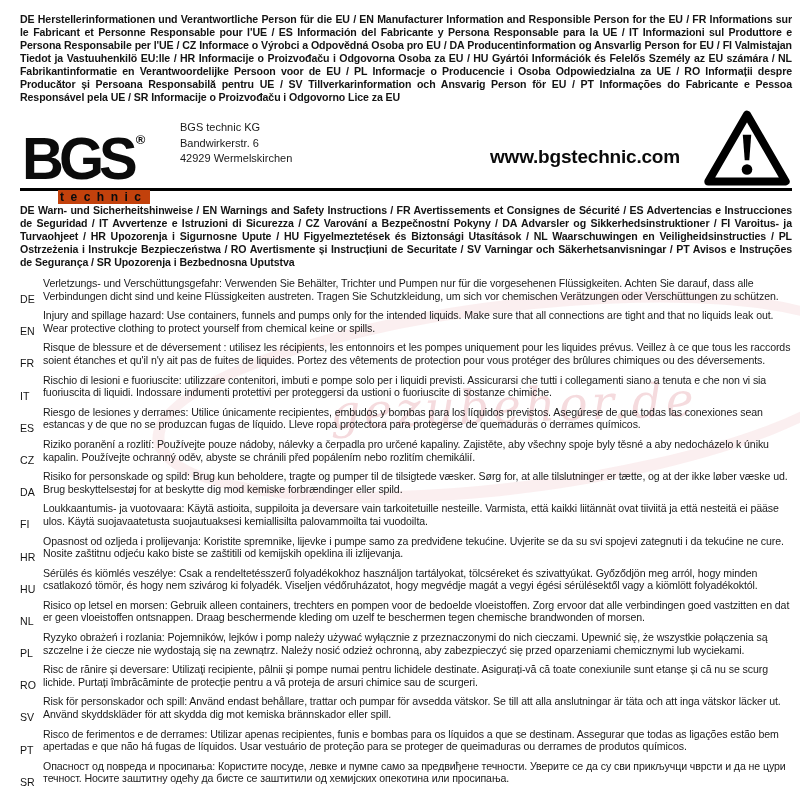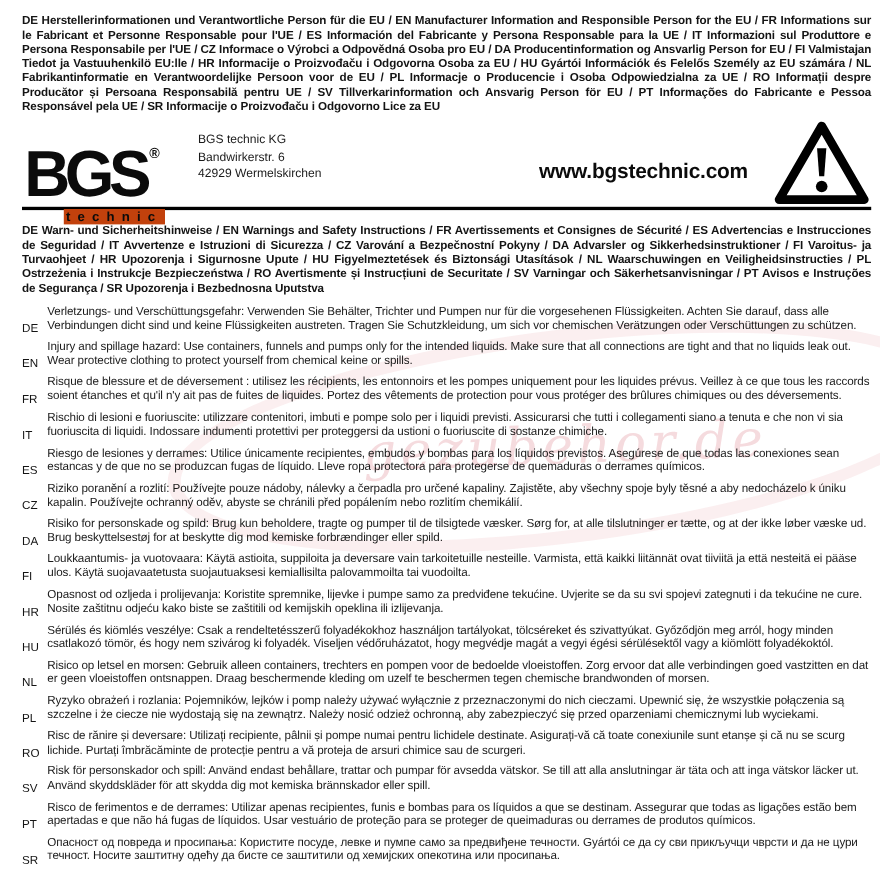--- a/index.html
+++ b/index.html
@@ -260,18 +260,18 @@
       <div class="w-row">
         <span class="w-code">SV</span>
         <div class="w-text">Risk för personskador och spill: Använd endast behållare, trattar och pumpar för avsedda vätskor. Se till att alla anslutningar är täta och att inga vätskor läcker ut. Använd skyddskläder för att skydda dig mot kemiska brännskador eller spill.</div>
       </div>
       <div class="w-row">
         <span class="w-code">PT</span>
         <div class="w-text">Risco de ferimentos e de derrames: Utilizar apenas recipientes, funis e bombas para os líquidos a que se destinam. Assegurar que todas as ligações estão bem apertadas e que não há fugas de líquidos. Usar vestuário de proteção para se proteger de queimaduras ou derrames de produtos químicos.</div>
       </div>
       <div class="w-row">
         <span class="w-code">SR</span>
-        <div class="w-text">Опасност од повреда и просипања: Користите посуде, левке и пумпе само за предвиђене течности. Gyártói се да су сви прикључци чврсти и да не цури течност. Носите заштитну одећу да бисте се заштитили од хемијских опекотина или просипања.</div>
+        <div class="w-text">Опасност од повреда и просипања: Користите посуде, левке и пумпе само за предвиђене течности. Уверите се да су сви прикључци чврсти и да не цури течност. Носите заштитну одећу да бисте се заштитили од хемијских опекотина или просипања.</div>
       </div>
 
     </div>
   </div>
 </div>
 
 </body></html>

